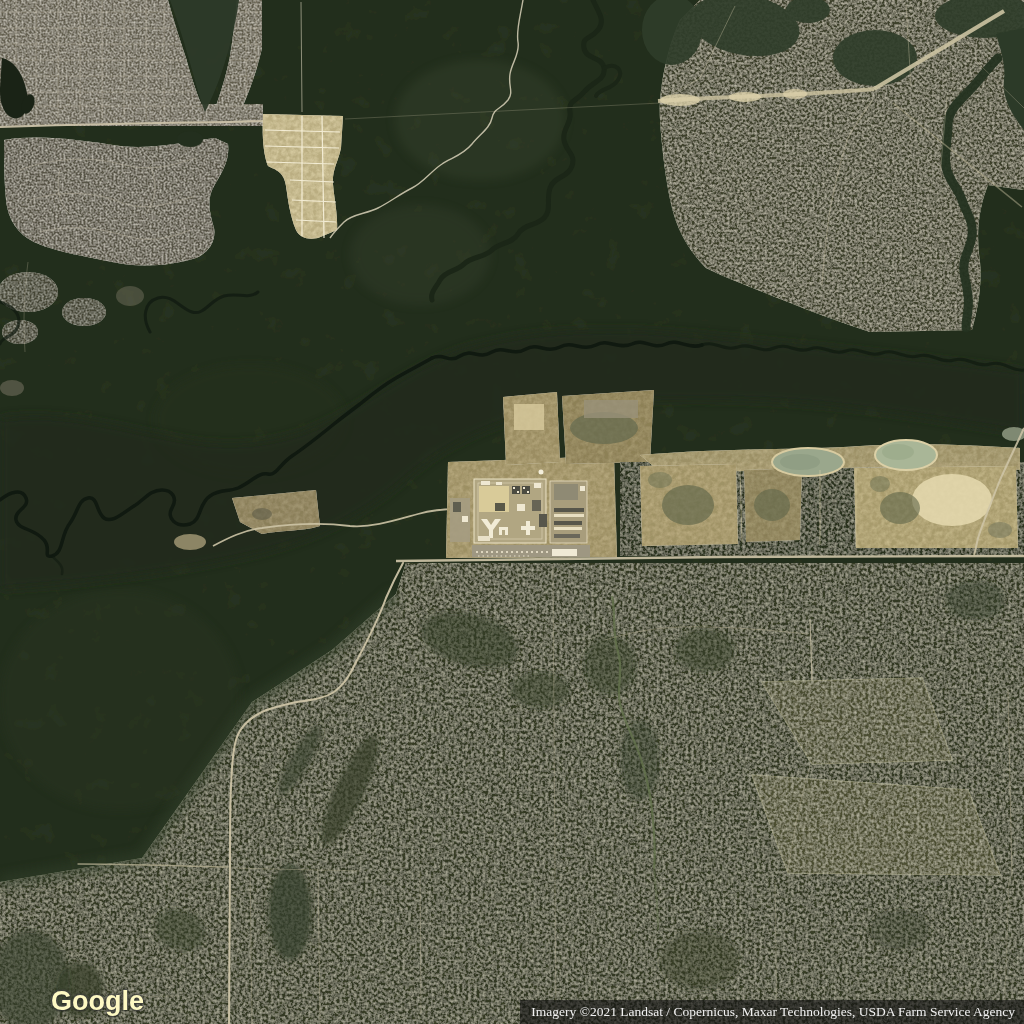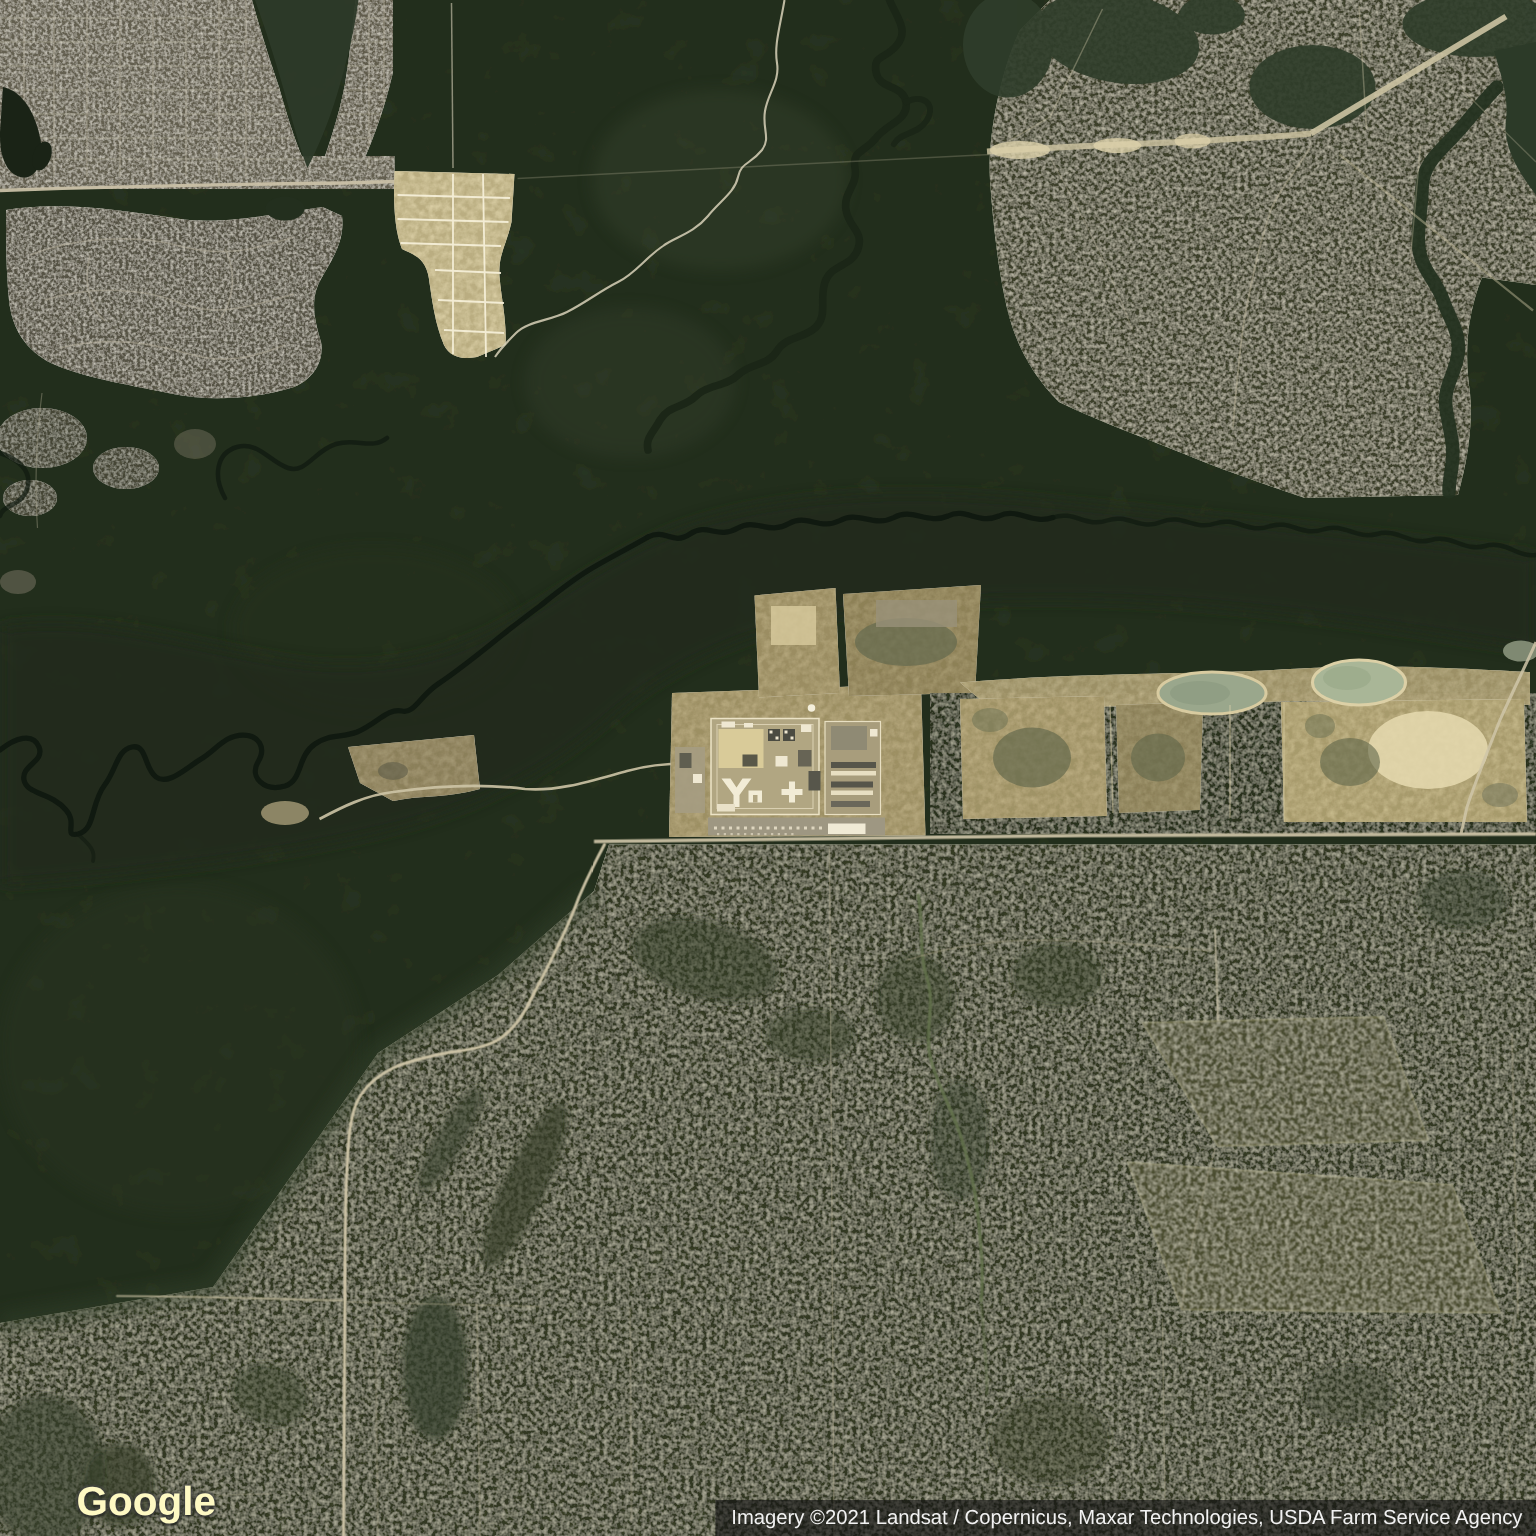--- a/index.html
+++ b/index.html
@@ -8,21 +8,21 @@
   .google-logo{
     position:absolute;left:9px;bottom:7px;
     font-family:"Liberation Sans",sans-serif;
     font-size:27px;font-weight:bold;color:#fef9c3;letter-spacing:0px;
     text-shadow:0 0 3px rgba(70,70,70,.95),0 1px 2px rgba(0,0,0,.55),0 -1px 2px rgba(70,70,70,.6),1px 0 2px rgba(70,70,70,.6),-1px 0 2px rgba(70,70,70,.6);
     cursor:pointer;user-select:none;margin-left:42px;
   }
   .attribution{
     position:absolute;right:0;bottom:0;height:24px;line-height:24px;
     background:rgba(18,18,18,.64);color:#f2f2f2;
-    font-family:Liberation Sans, sans-serif;font-size:13.5px;
+    font-family:Liberation Serif, serif;font-size:13.5px;
     padding:0 9px 0 11px;white-space:nowrap;
   }
 </style>
 </head>
 <body>
 
 <div class="viewport">
 <svg width="1024" height="1024" viewBox="0 0 1024 1024" xmlns="http://www.w3.org/2000/svg">
   <defs>
     <filter id="texForest" x="-10%" y="-10%" width="120%" height="120%">

